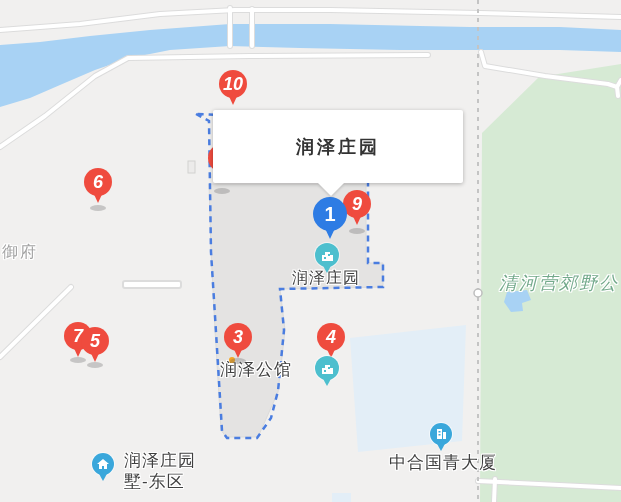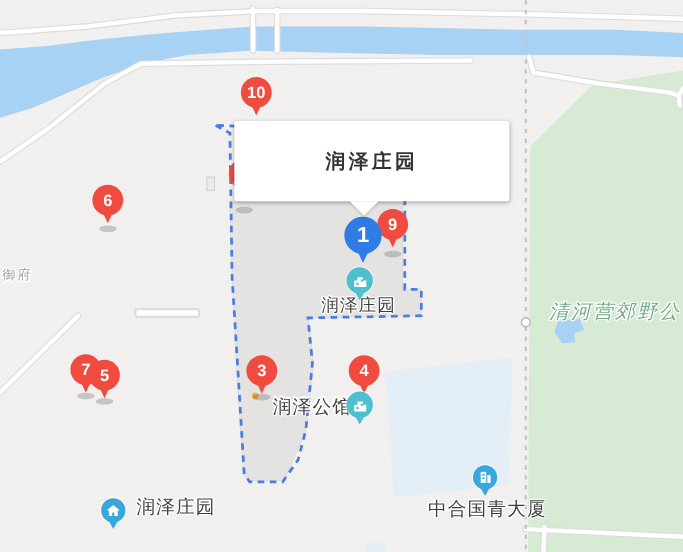--- a/index.html
+++ b/index.html
@@ -6,31 +6,31 @@
   body{font-family:"Liberation Sans",sans-serif;}
   #map{position:relative;width:621px;height:502px;background:#f1f0ef;overflow:hidden;}
   #basemap{position:absolute;left:0;top:0;}
 
   
   .maplabel{
     position:absolute;white-space:nowrap;color:#3f3f3f;
     text-shadow:-1px 0 #fff,1px 0 #fff,0 -1px #fff,0 1px #fff,
                 -1px -1px #fff,1px 1px #fff,-1px 1px #fff,1px -1px #fff;
   }
-  .lbl-area{color:#a2a2a2;font-size:12px;letter-spacing:2px;}
+  .lbl-area{color:#a2a2a2;font-size:16px;letter-spacing:2px;}
   .lbl-park{color:#74aa8c;font-size:18px;letter-spacing:2px;}
   .lbl-poi{font-size:16px;letter-spacing:1px;}
   .lbl-poi-lg{font-size:17px;line-height:21px;letter-spacing:1px;}
 
   
   .pin{position:absolute;border-radius:50%;display:flex;align-items:center;justify-content:center;
        color:#fff;font-weight:bold;}
   .pin::after{content:"";position:absolute;left:50%;transform:translateX(-50%);
        width:0;height:0;border-left:6px solid transparent;border-right:6px solid transparent;}
-  .pin.red{width:28px;height:28px;background:#ef4b3e;font-size:15px;z-index:4;}
+  .pin.red{width:28px;height:28px;background:#ef4b3e;font-size:18px;z-index:4;font-style:italic;}
   .pin.red::after{top:22px;border-top:13px solid #ef4b3e;}
   .pin.blue{width:34px;height:34px;background:#2e7ce4;font-size:20px;z-index:6;}
   .pin.blue::after{top:27px;border-left:7px solid transparent;border-right:7px solid transparent;
        border-top:15px solid #2e7ce4;}
   .pin-shadow{position:absolute;width:16px;height:6px;border-radius:50%;
        background:rgba(100,100,100,.30);filter:blur(.6px);z-index:3;}
 
   
   .poi{position:absolute;border-radius:50%;display:flex;align-items:center;justify-content:center;z-index:5;}
   .poi::after{content:"";position:absolute;left:50%;transform:translateX(-50%);
@@ -102,23 +102,24 @@
     <circle cx="478" cy="293" r="4" fill="#ffffff" stroke="#bdbdbd" stroke-width="1.5"></circle>
 
     <path d="M196,114 L209,121 L211,252 L216,332 L222,431 L227,438 L257,438 L271,418
              L278,391 L284,330 L280,289 L383,287 L383,263 L368,263 L368,120 L196,114" fill="none" stroke="#4a7de0" stroke-width="2.5" stroke-dasharray="6,5"></path>
   </svg>
 
   <div class="maplabel lbl-area" style="left:2px;top:242px;">御府</div>
   <div class="maplabel lbl-park" style="left:499px;top:271px;font-style:italic;">清河营郊野公</div>
 
   <div class="maplabel lbl-poi" style="left:292px;top:268px;">润泽庄园</div>
-  <div class="maplabel lbl-poi-lg" style="left:248px;top:359px;">润泽公馆</div>
+  <div class="maplabel lbl-poi-lg" style="left:220px;top:359px;">润泽公馆</div>
   <div class="maplabel lbl-poi-lg" style="left:124px;top:450px;">
     <div>润泽庄园</div>
+    <div>墅-东区</div>
   </div>
   <div class="maplabel lbl-poi-lg" style="left:389px;top:452px;">中合国青大厦</div>
 
   <div style="position:absolute;left:229px;top:357px;width:6px;height:6px;border-radius:50%;
               background:#f5a623;z-index:3;"></div>
 
   <div class="pin-shadow" style="left:90px;top:205px;"></div>
   <div class="pin-shadow" style="left:214px;top:188px;"></div>
   <div class="pin-shadow" style="left:349px;top:228px;"></div>
   <div class="pin-shadow" style="left:70px;top:357px;"></div>

